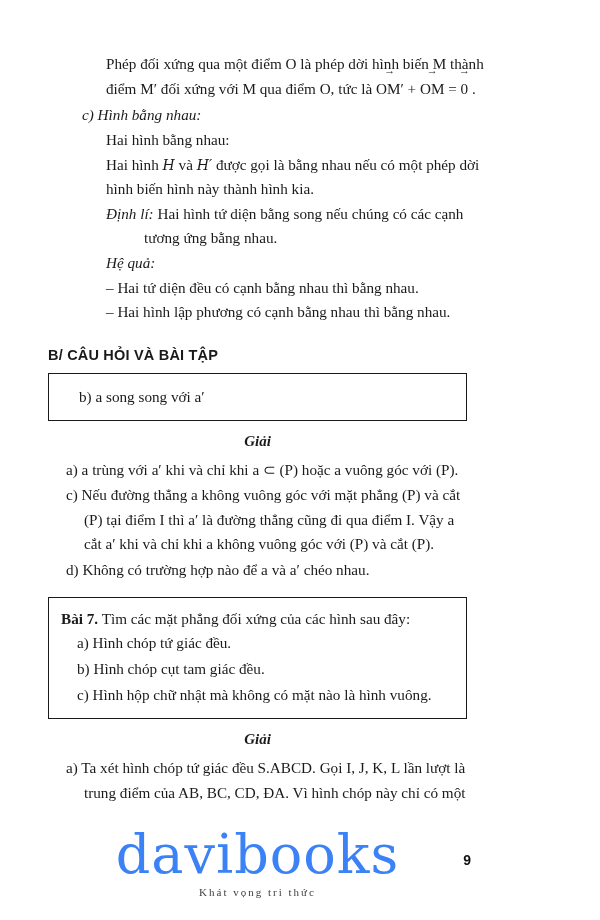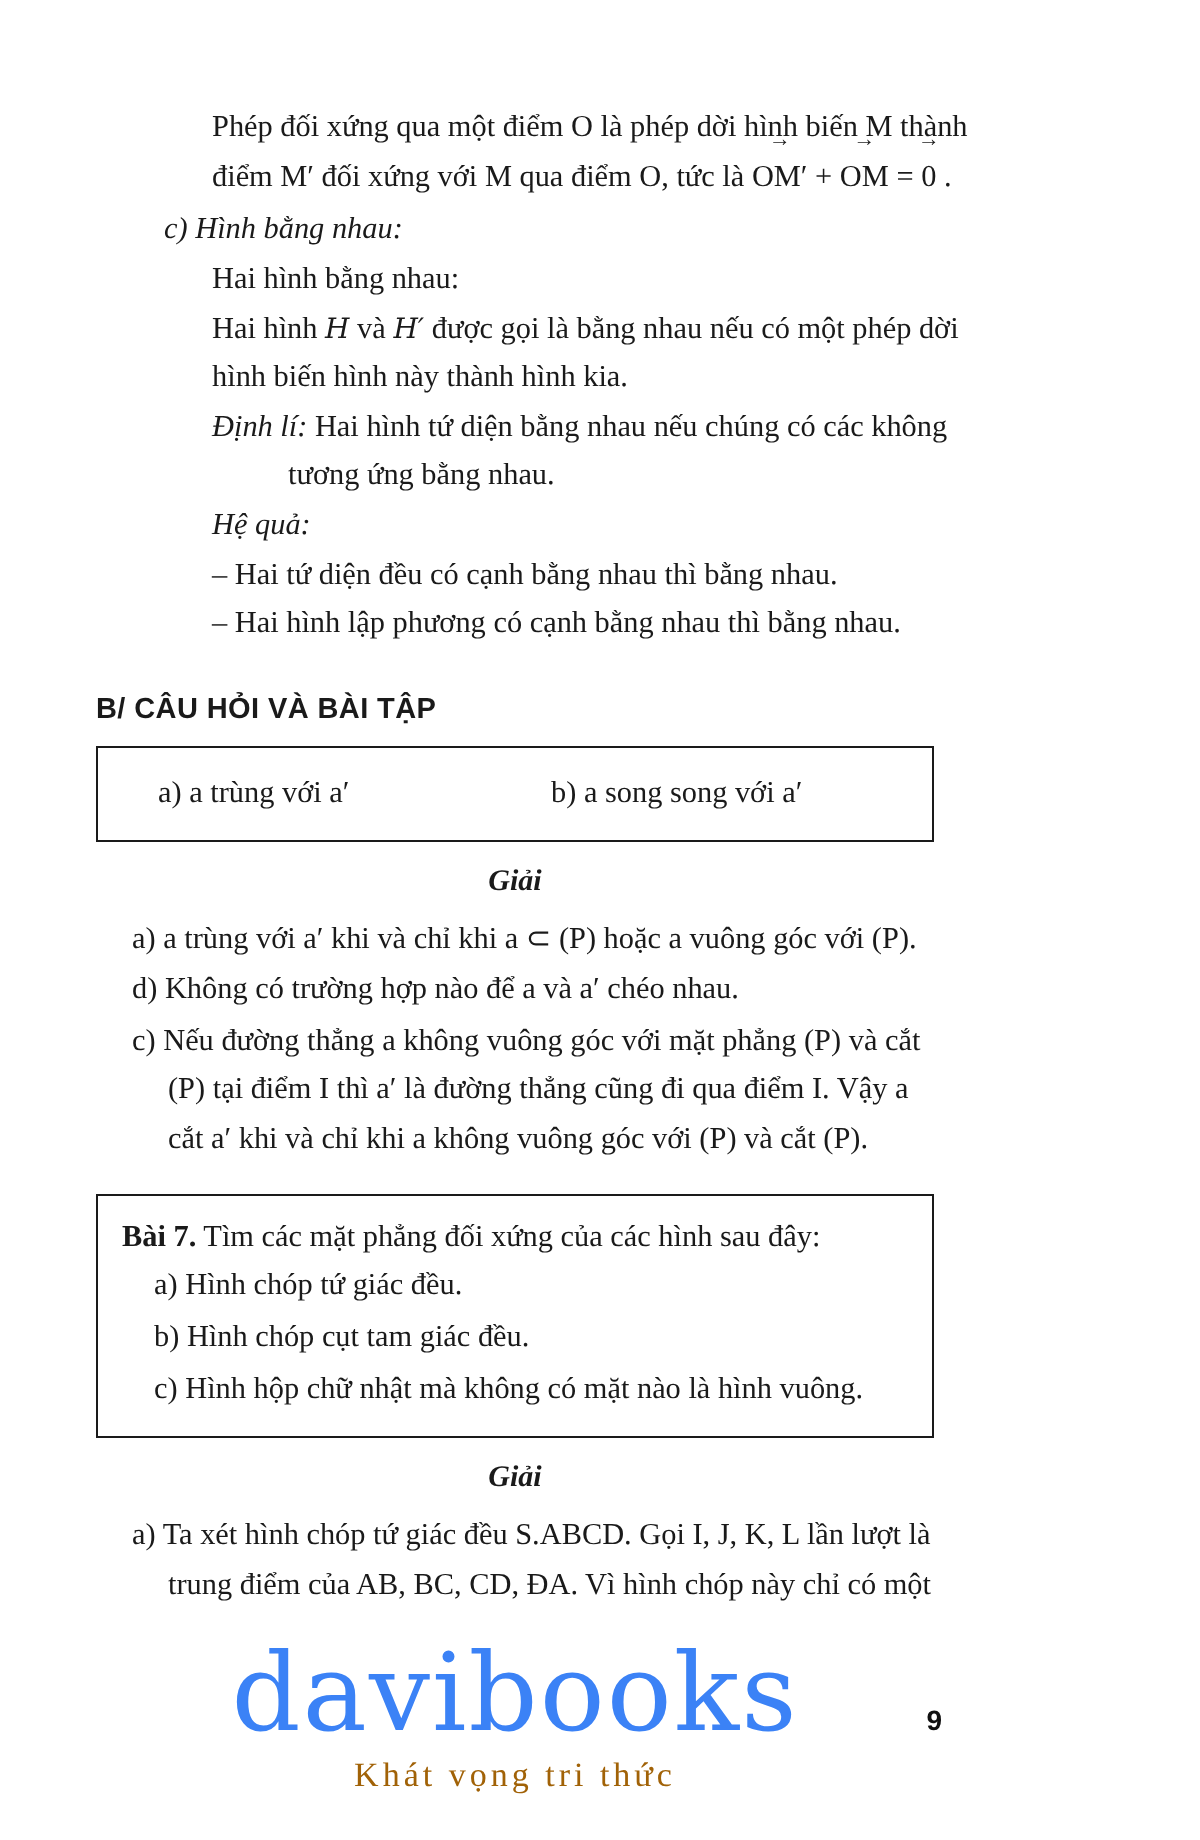--- a/index.html
+++ b/index.html
@@ -128,22 +128,22 @@
   }
   .wm-main {
     font-family: "DejaVu Serif", serif;
     font-size: 54px;
     color: #3b82f6;
     letter-spacing: 1px;
     line-height: 1;
   }
   .wm-sub {
     font-family: "Liberation Serif", serif;
-    font-size: 17px;
-    color: #a16207;
+    font-size: 11px;
+    color: #404040;
     letter-spacing: 2px;
     margin-top: 4px;
   }
 </style>
 </head>
 <body>
 
 <div class="page">
 
   <div class="top-block">
@@ -157,47 +157,46 @@
     <div class="hang para-c">
       <div class="ln ital">c) Hình bằng nhau:</div>
     </div>
     <div class="hang2">
       <div class="ln">Hai hình bằng nhau:</div>
       <div class="ln">
         <span>Hai hình </span><span class="scriptH">H</span><span> và </span><span class="scriptH">H′</span><span> được gọi là bằng nhau nếu có một phép dời</span>
       </div>
       <div class="ln">hình biến hình này thành hình kia.</div>
       <div class="ln">
-        <span class="ital">Định lí:</span><span> Hai hình tứ diện bằng nhau nếu chúng có các không</span>
+        <span class="ital">Định lí:</span><span> Hai hình tứ diện bằng song nếu chúng có các cạnh</span>
       </div>
       <div class="ln" style="padding-left:38px">tương ứng bằng nhau.</div>
       <div class="ln ital">Hệ quả:</div>
       <div class="ln">– Hai tứ diện đều có cạnh bằng nhau thì bằng nhau.</div>
       <div class="ln">– Hai hình lập phương có cạnh bằng nhau thì bằng nhau.</div>
     </div>
   </div>
 
   <div class="section-title">B/ CÂU HỎI VÀ BÀI TẬP</div>
 
   <div class="box">
     <div class="two-col">
-      <div>a) a trùng với a′</div>
       <div>b) a song song với a′</div>
     </div>
   </div>
 
   <div class="giai">Giải</div>
   <div class="body-block">
     <div class="item">a) a trùng với a′ khi và chỉ khi a ⊂ (P) hoặc a vuông góc với (P).</div>
-    <div class="item">d) Không có trường hợp nào để a và a′ chéo nhau.</div>
     <div class="item">
       <span>c) Nếu đường thẳng a không vuông góc với mặt phẳng (P) và cắt</span>
       <span class="cont">(P) tại điểm I thì a′ là đường thẳng cũng đi qua điểm I. Vậy a</span>
       <span class="cont">cắt a′ khi và chỉ khi a không vuông góc với (P) và cắt (P).</span>
     </div>
+    <div class="item">d) Không có trường hợp nào để a và a′ chéo nhau.</div>
   </div>
 
   <div class="box second box-list">
     <div>
       <span class="lead">Bài 7.</span><span> Tìm các mặt phẳng đối xứng của các hình sau đây:</span>
     </div>
     <div class="item">a) Hình chóp tứ giác đều.</div>
     <div class="item">b) Hình chóp cụt tam giác đều.</div>
     <div class="item">c) Hình hộp chữ nhật mà không có mặt nào là hình vuông.</div>
   </div>

